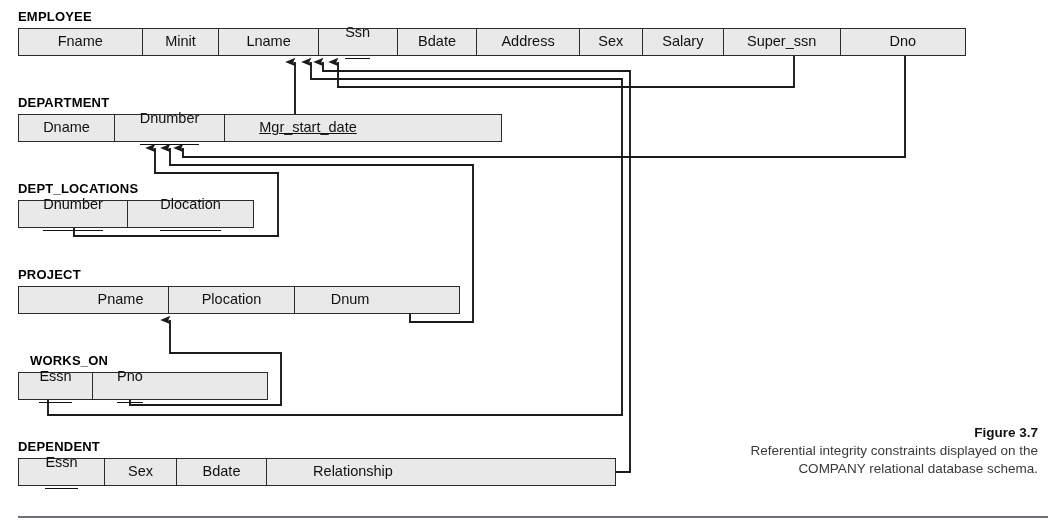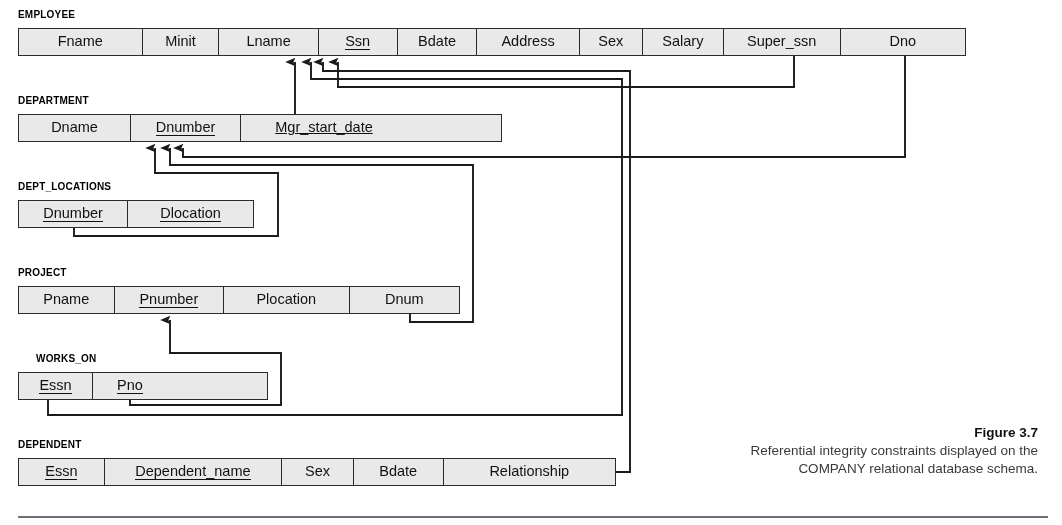--- a/index.html
+++ b/index.html
@@ -10,21 +10,21 @@
     position:relative;
     overflow:hidden;
     color:#000;
   }
   #canvas{position:absolute;left:0;top:0;width:1062px;height:525px;}
   svg.links{position:absolute;left:0;top:0;width:1062px;height:525px;pointer-events:none;}
 
   .table-block{position:absolute;}
   .table-name{
     position:absolute;
-    font-size:10px;
+    font-size:13px;
     font-weight:bold;
     letter-spacing:.2px;
     white-space:nowrap;
     line-height:1;
   }
   .rel-row{
     position:absolute;
     display:flex;
     border:1.6px solid #2b2b2b;
     background:#e9e9e9;
@@ -41,21 +41,21 @@
     color:#111;
     background:#e9e9e9;
     white-space:nowrap;
     padding:0 4px;
     height:100%;
   }
   .attr:last-child{border-right:none;}
   .attr .txt{line-height:1;padding-bottom:1px;}
   .attr.pk .txt{
     border-bottom:1.6px solid #111;
-    padding-bottom:1px;
+    padding-bottom:18px;
   }
 
   .caption{
     position:absolute;
     width:330px;
     font-size:13.5px;
     line-height:1.28;
     color:#3a3a3a;
   }
   .caption .fig-label{
@@ -124,21 +124,21 @@
             <span class="txt">Super_ssn</span>
           </div>
           <div class="attr" style="width: 128px;">
             <span class="txt">Dno</span>
           </div>
         </div>
       </div>
       <div class="table-block">
         <div class="table-name" style="left: 18px; top: 96px;">DEPARTMENT</div>
         <div class="rel-row" style="left: 18px; top: 114px; width: 484px;">
-          <div class="attr" style="width: 112px;">
+          <div class="attr" style="width: 96px;">
             <span class="txt">Dname</span>
           </div>
           <div class="attr pk" style="width: 110px;">
             <span class="txt">Dnumber</span>
           </div>
           <div class="attr" style="width: 166px; text-decoration: underline;">
             <span class="txt">Mgr_start_date</span>
           </div>
         </div>
       </div>
@@ -152,51 +152,45 @@
             <span class="txt">Dlocation</span>
           </div>
         </div>
       </div>
       <div class="table-block">
         <div class="table-name" style="left: 18px; top: 268px;">PROJECT</div>
         <div class="rel-row" style="left: 18px; top: 286px; width: 442px; justify-content: center;">
           <div class="attr" style="width: 96px;">
             <span class="txt">Pname</span>
           </div>
-          <div class="attr pk" style="width: 110px;">
-            <span class="txt">Pnumber</span>
-          </div>
           <div class="attr" style="width: 126px;">
             <span class="txt">Plocation</span>
           </div>
           <div class="attr" style="width: 110px;">
             <span class="txt">Dnum</span>
           </div>
         </div>
       </div>
       <div class="table-block">
-        <div class="table-name" style="left: 36px; top: 354px;">WORKS_ON</div>
+        <div class="table-name" style="left: 30px; top: 354px;">WORKS_ON</div>
         <div class="rel-row" style="left: 18px; top: 372px; width: 250px;">
           <div class="attr pk" style="width: 74px;">
             <span class="txt">Essn</span>
           </div>
           <div class="attr pk" style="width: 74px;">
             <span class="txt">Pno</span>
           </div>
         </div>
       </div>
       <div class="table-block">
         <div class="table-name" style="left: 18px; top: 440px;">DEPENDENT</div>
         <div class="rel-row" style="left: 18px; top: 458px; width: 598px;">
           <div class="attr pk" style="width: 86px;">
             <span class="txt">Essn</span>
           </div>
-          <div class="attr pk" style="width: 178px;">
-            <span class="txt">Dependent_name</span>
-          </div>
           <div class="attr" style="width: 72px;">
             <span class="txt">Sex</span>
           </div>
           <div class="attr" style="width: 90px;">
             <span class="txt">Bdate</span>
           </div>
           <div class="attr" style="width: 172px;">
             <span class="txt">Relationship</span>
           </div>
         </div>

